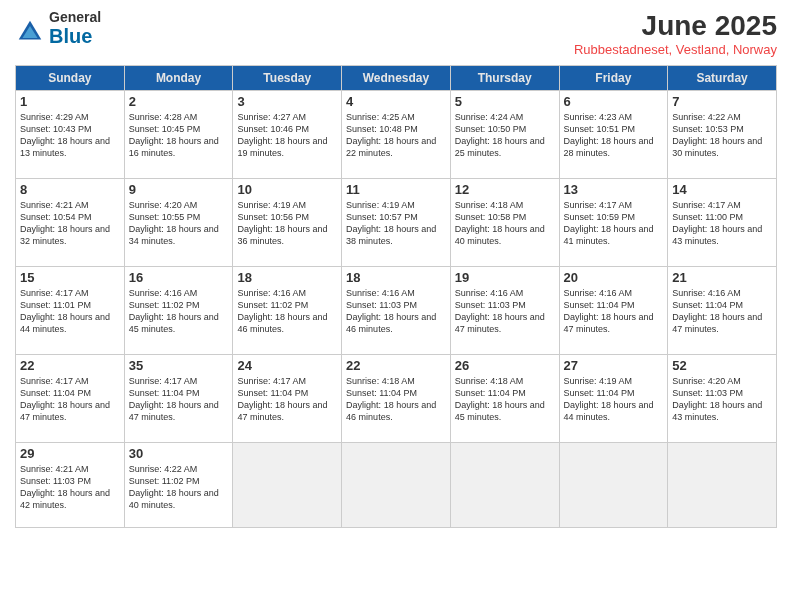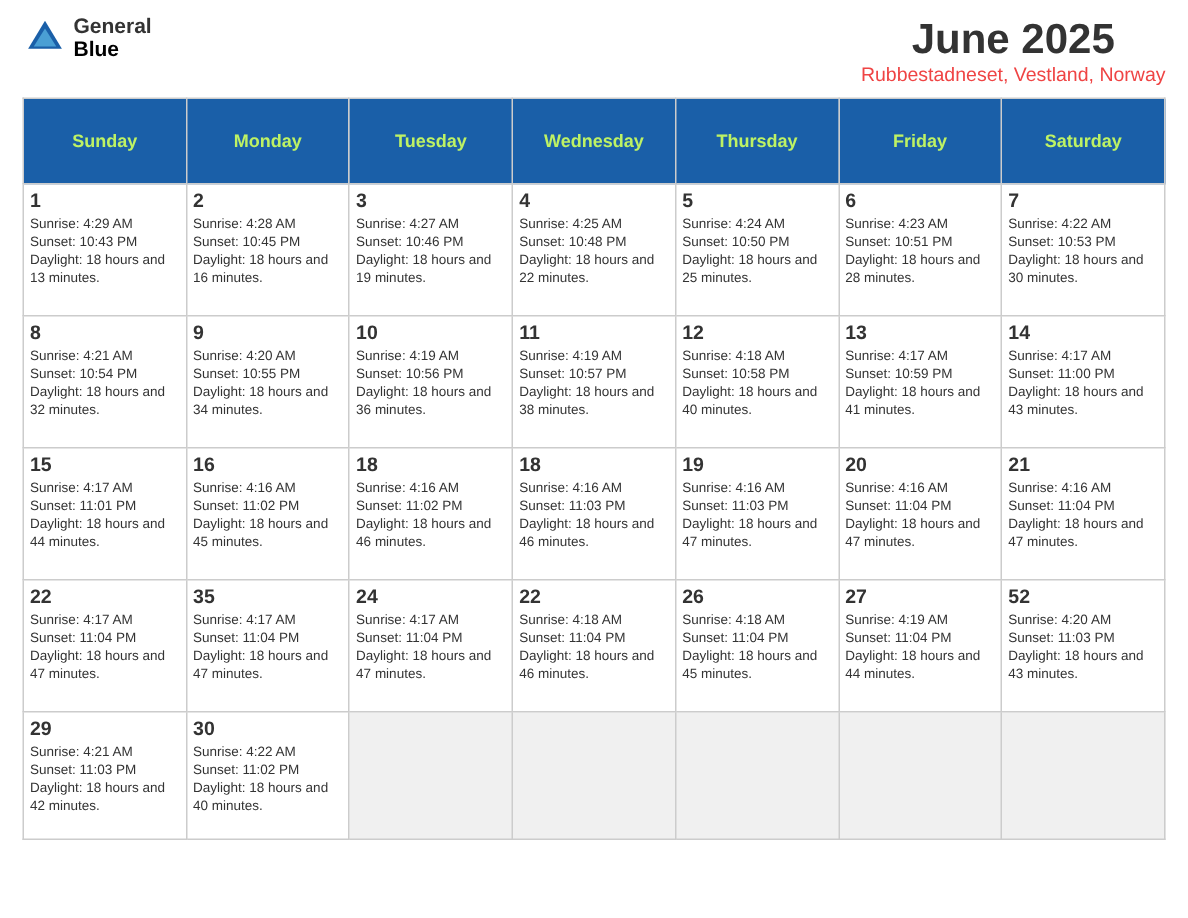--- a/index.html
+++ b/index.html
@@ -17,66 +17,66 @@
       padding: 10px 15px 10px 15px;
     }
     .header {
       display: flex;
       justify-content: space-between;
       align-items: flex-start;
       margin-bottom: 8px;
     }
     .logo {
       display: flex;
-      align-items: flex-start;
+      align-items: flex-end;
       gap: 4px;
     }
     .logo-text {
       display: flex;
       flex-direction: column;
       line-height: 1.1;
     }
     .logo-general {
       font-size: 14px;
       font-weight: bold;
       color: #333;
     }
     .logo-blue {
-      font-size: 14px;
-      font-weight: bold;
-      color: #000000;
+      font-size: 20px;
+      font-weight: bold;
+      color: #0369a1;
     }
     .logo-icon {
       width: 30px;
       height: 30px;
     }
     .title-area {
-      text-align: center;
+      text-align: right;
     }
     .month-title {
       font-size: 28px;
       font-weight: bold;
       color: #333;
     }
     .location {
       font-size: 13px;
       color: #ef4444;
     }
     .calendar {
       width: 100%;
       border-collapse: collapse;
       table-layout: fixed;
     }
     .calendar th {
       background: #1a5fa8;
-      color: #bef264;
+      color: #e5e5e5;
       font-size: 12px;
       font-weight: bold;
       text-align: center;
-      padding: 21px 3px;
+      padding: 5px 3px;
       border: 1px solid #ccc;
     }
     .calendar td {
       border: 1px solid #ccc;
       vertical-align: top;
       padding: 3px 4px;
       font-size: 9.5px;
       color: #333;
       background: #fff;
       height: 88px;

